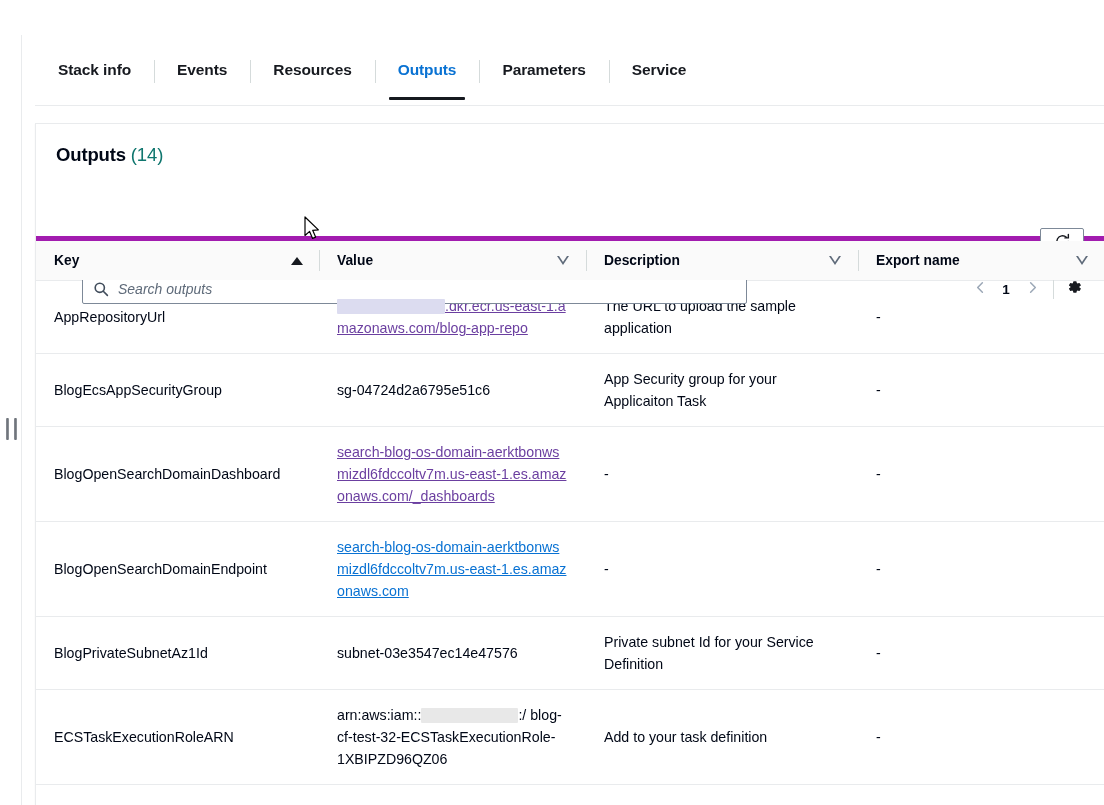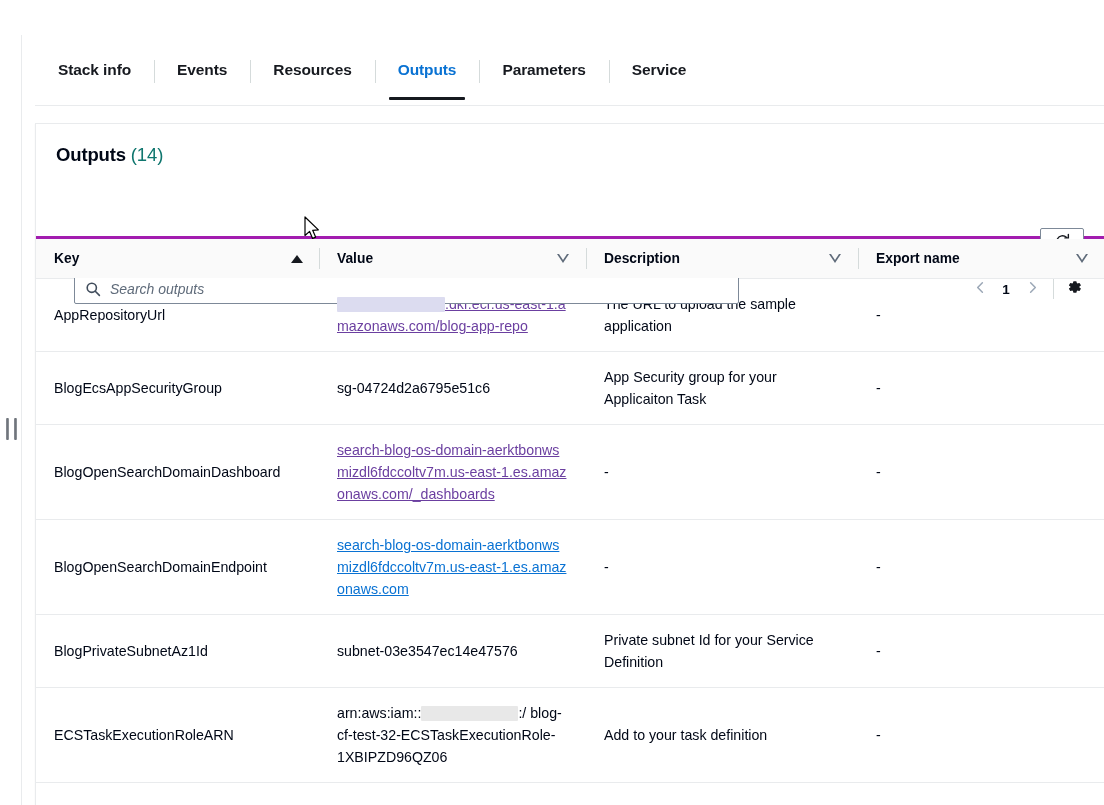--- a/index.html
+++ b/index.html
@@ -117,21 +117,21 @@
     line-height: 22px;
   }
   .card-title .count {
     font-weight: normal;
     color: #0f766e;
   }
 
   
   .search-wrap {
     position: absolute;
-    left: 38px;
+    left: 46px;
     top: 150px;
     width: 665px;
     height: 30px;
     border: 1px solid #7d8998;
     border-radius: 2px;
     background: #ffffff;
     display: flex;
     align-items: center;
     padding: 0 10px;
   }
@@ -208,21 +208,21 @@
   }
 
   
   table.outputs {
     width: 100%;
     border-collapse: collapse;
     table-layout: fixed;
   }
   table.outputs thead th {
     background: #fafafa;
-    border-top: 3px solid #a21caf;
+    border-top: 5px solid #a21caf;
     border-bottom: 1px solid #e9ebed;
     font-size: 13.8px;
     font-weight: bold;
     color: #000716;
     text-align: left;
     padding: 12px 0 12px 0;
     height: 38px;
     vertical-align: middle;
     position: relative;
   }

